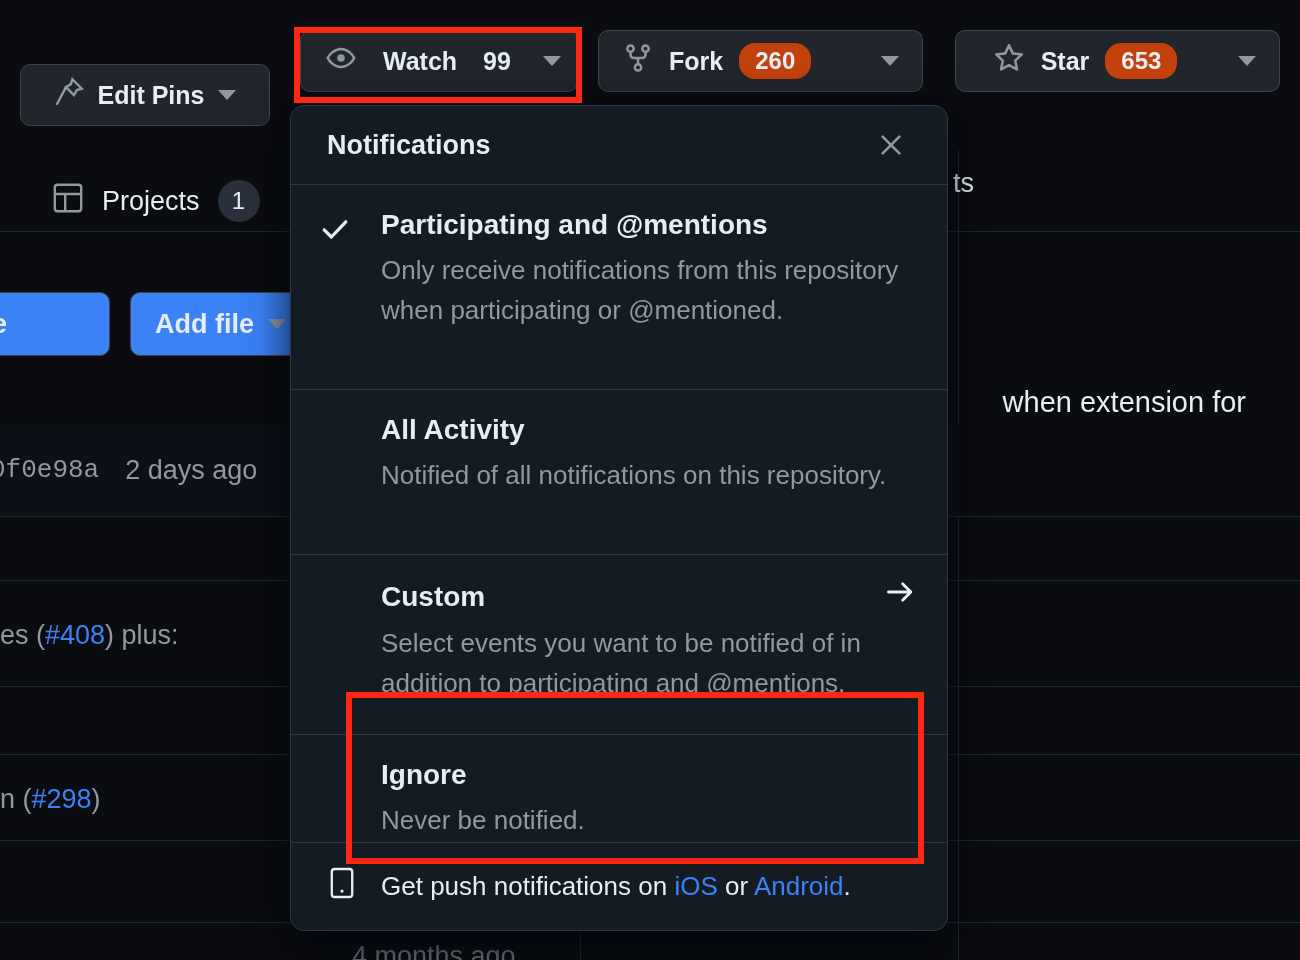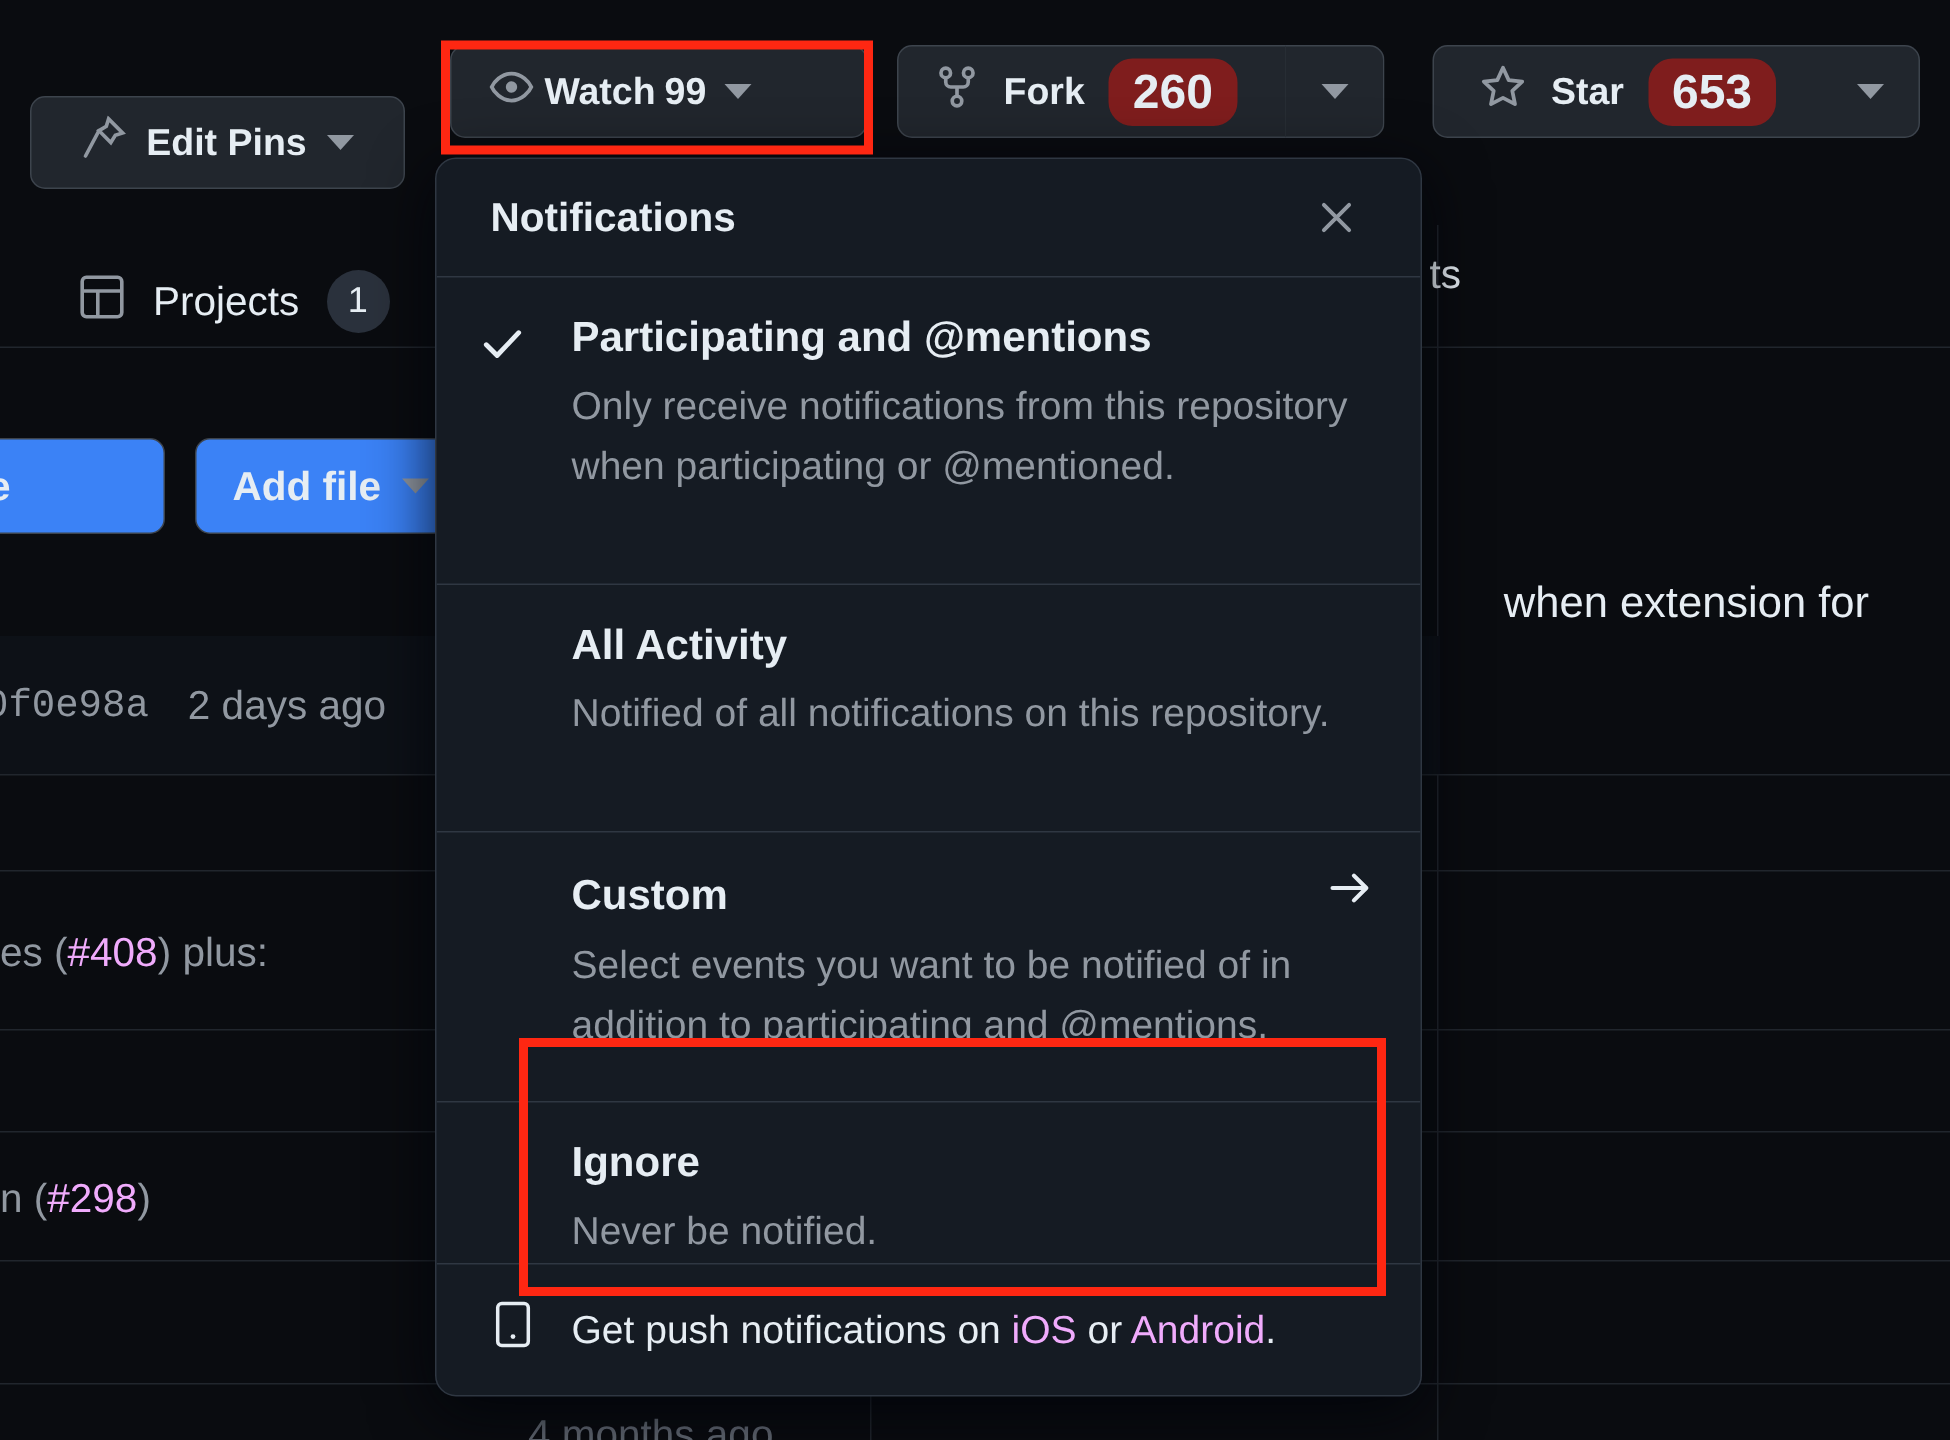--- a/index.html
+++ b/index.html
@@ -43,24 +43,24 @@
     height: 62px;
     color: #e6edf3;
     font-size: 25px;
     font-weight: 600;
     padding: 0 22px;
     gap: 16px;
     white-space: nowrap;
   }
 
   .btn .count {
-    background: #7f1d1d;
+    background: #c2410c;
     border-radius: 16px;
     padding: 4px 16px;
-    font-size: 32px;
+    font-size: 24px;
     font-weight: 600;
     color: #e6edf3;
   }
 
   .btn .count-plain {
     font-size: 25px;
     font-weight: 600;
     color: #e6edf3;
   }
 
@@ -95,21 +95,21 @@
     gap: 14px;
     margin-top: 34px;
   }
 
   
   #btn-watch {
     left: 300px;
     width: 278px;
     border-radius: 10px;
     padding: 0 24px;
-    gap: 6px;
+    gap: 26px;
   }
 
   
   #btn-fork {
     left: 598px;
     width: 260px;
     border-radius: 10px 0 0 10px;
     padding: 0 24px;
     gap: 16px;
   }
@@ -223,21 +223,21 @@
   
   .desc-row {
     position: absolute;
     left: 0;
     font-size: 27px;
     color: #9198a1;
     white-space: nowrap;
   }
   #desc-1 { top: 620px; }
   #desc-2 { top: 784px; }
-  .lnk { color: #f0abfc; }
+  .lnk { color: #3b82f6; }
 
   
   .right-desc {
     position: absolute;
     top: 386px;
     right: 0;
     font-size: 29px;
     color: #e6edf3;
     white-space: nowrap;
     padding-right: 54px;

